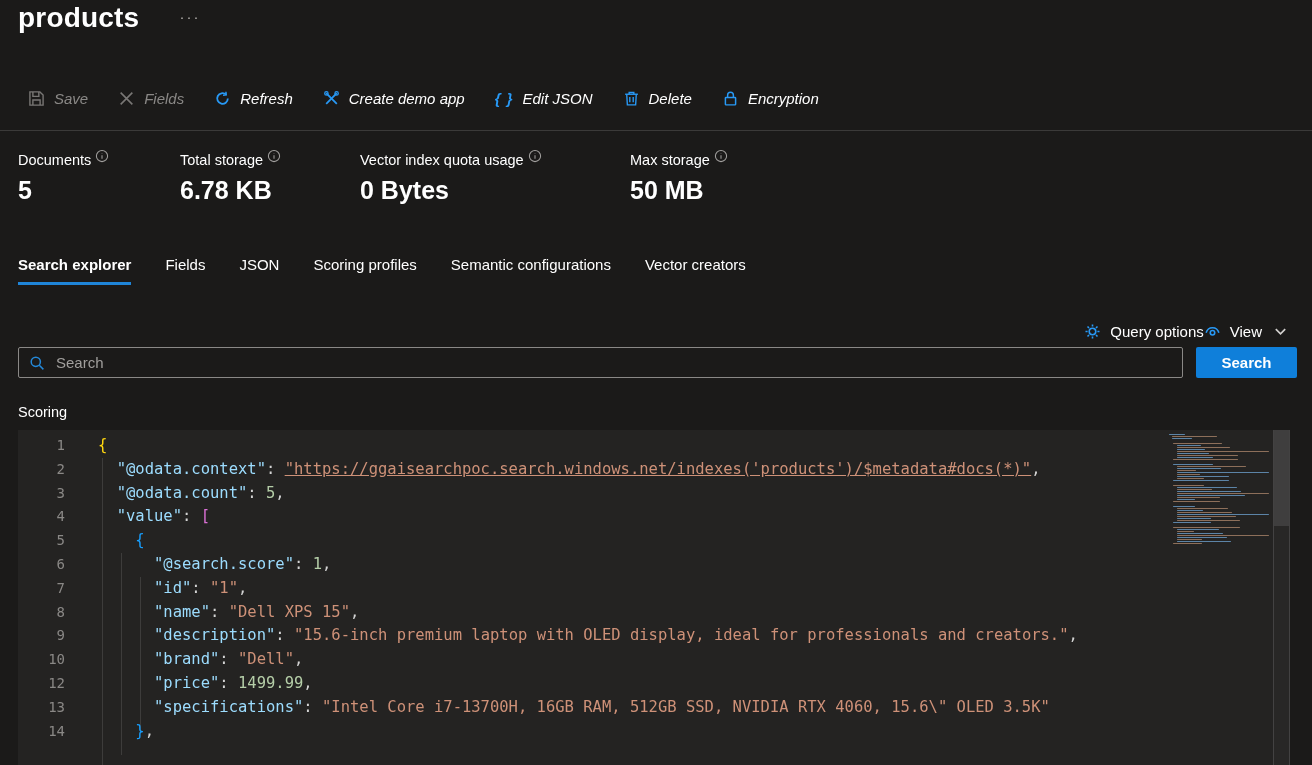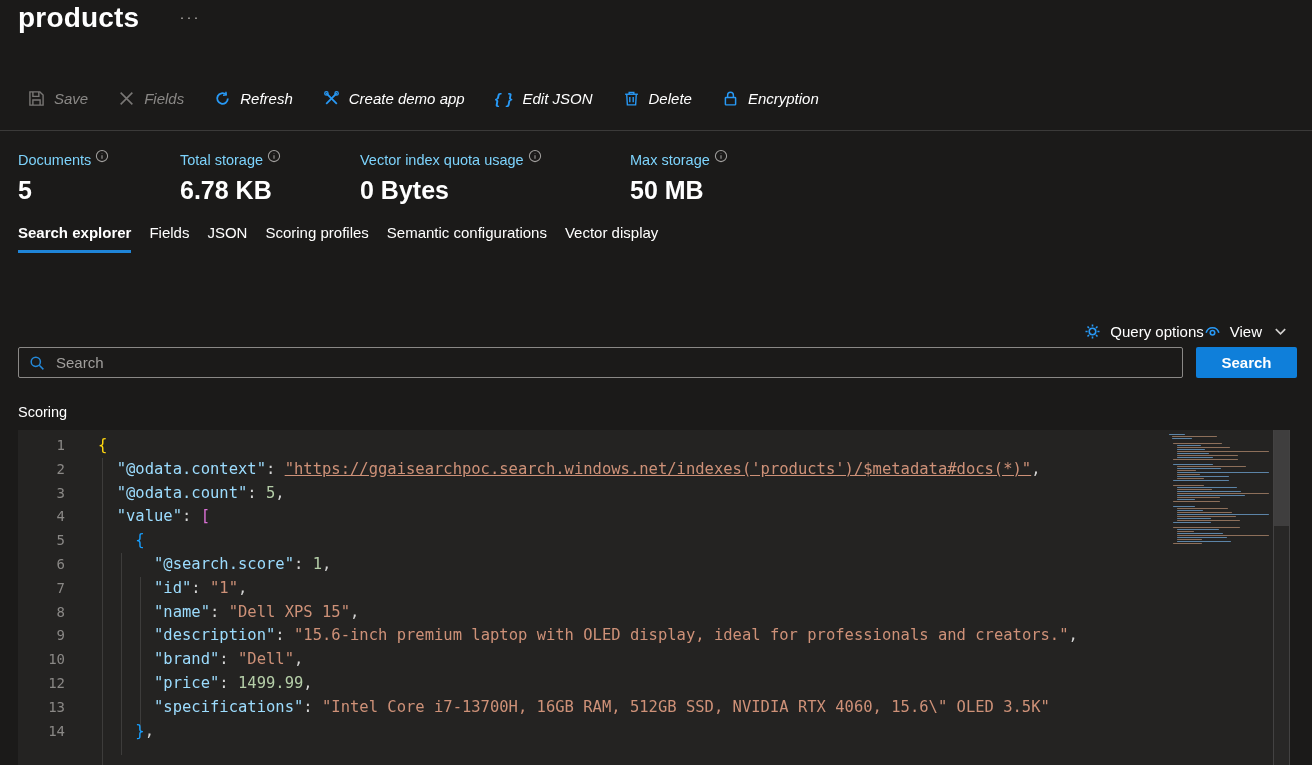--- a/index.html
+++ b/index.html
@@ -19,26 +19,26 @@
   .tb-item.disabled .ic{color:#797775;}
   .braces-txt{color:#2899f5;font-weight:700;font-size:15px;letter-spacing:1px;}
   .divider{position:absolute;top:130px;left:0;width:1312px;height:1px;background:#3b3a39;}
 
   
   .stats{position:absolute;top:152px;left:18px;display:flex;}
   .stat{display:flex;flex-direction:column;}
   .stat:nth-child(1){width:162px;}
   .stat:nth-child(2){width:180px;}
   .stat:nth-child(3){width:270px;}
-  .stat-top{display:flex;align-items:center;gap:4px;font-size:14.5px;color:#7dd3fc;}
+  .stat-top{display:flex;align-items:center;gap:4px;font-size:14.5px;color:#ffffff;}
   .info-ic{display:inline-flex;width:14px;height:14px;color:#a19f9d;cursor:pointer;position:relative;top:-4px;}
   .stat-value{margin-top:8px;font-size:25px;font-weight:700;}
 
   
-  .tabs{position:absolute;top:224px;left:18px;display:flex;gap:18px;}
+  .tabs{position:absolute;top:256px;left:18px;display:flex;gap:34px;}
   .tab{font-size:15px;color:#ffffff;padding-bottom:9px;border-bottom:3px solid transparent;cursor:pointer;white-space:nowrap;}
   .tab.active{font-weight:700;border-bottom-color:#1f85d8;}
 
   
   .query-row{position:absolute;top:300px;right:24px;display:flex;align-items:center;margin-top:23px;}
   .q-item{display:flex;align-items:center;gap:9px;font-size:15px;color:#fff;cursor:pointer;}
   .q-item .ic{display:inline-flex;width:17px;height:17px;color:#2899f5;}
   .chev{display:inline-flex;width:15px;height:15px;color:#d2d0ce;margin-left:2px;}
 
   
@@ -210,21 +210,21 @@
       <div class="stat-value">50 MB</div>
     </div>
   </div>
 
   <div class="tabs">
     <div class="tab active">Search explorer</div>
     <div class="tab">Fields</div>
     <div class="tab">JSON</div>
     <div class="tab">Scoring profiles</div>
     <div class="tab">Semantic configurations</div>
-    <div class="tab">Vector display</div>
+    <div class="tab">Vector creators</div>
   </div>
 
   <div class="query-row">
     <div class="q-item">
       <span class="ic">
         <svg viewBox="0 0 16 16" fill="none" stroke="currentColor" stroke-width="1.5">
             <circle cx="8" cy="8" r="3.1"></circle>
             <path d="M8 1.4v2M8 12.6v2M1.4 8h2M12.6 8h2M3.3 3.3l1.4 1.4M11.3 11.3l1.4 1.4M12.7 3.3l-1.4 1.4M4.7 11.3l-1.4 1.4"></path>
           </svg>
       </span>

